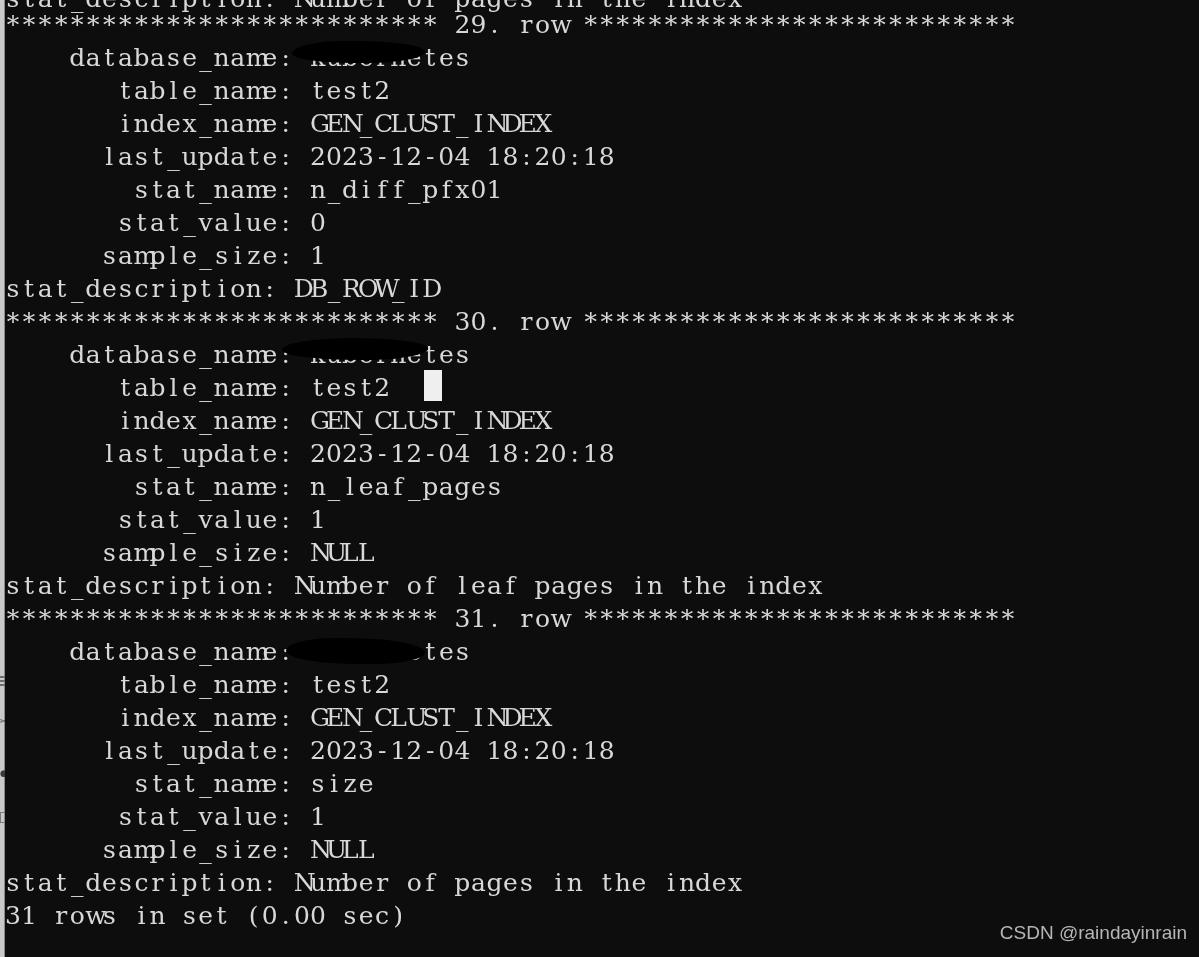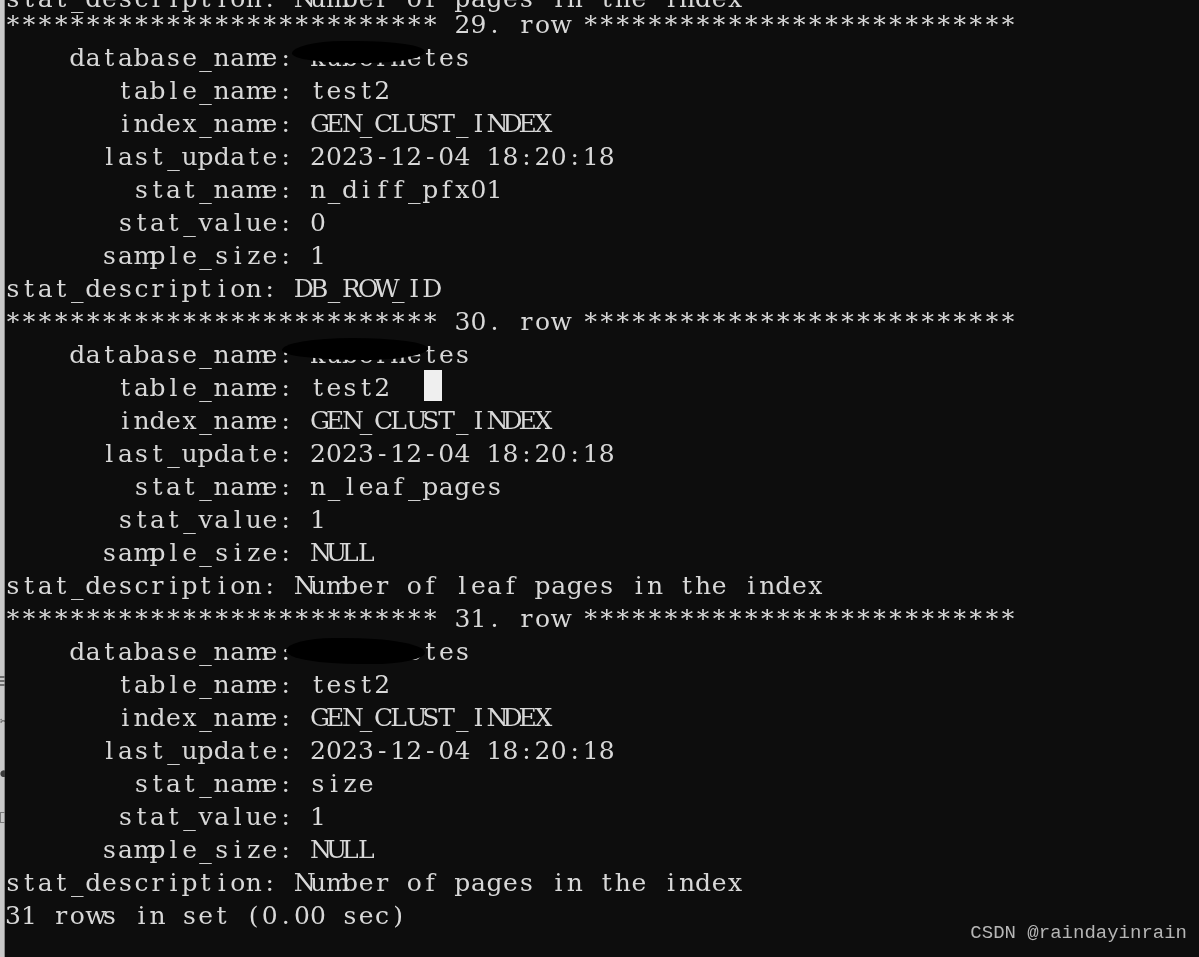--- a/index.html
+++ b/index.html
@@ -113,21 +113,21 @@
     background: #efefef;
     z-index: 6;
   }
 
   
   #watermark {
     position: absolute;
     right: 12px;
     bottom: 12px;
     color: #b6b6b6;
-    font-family: Liberation Mono, monospace;
+    font-family: Liberation Sans, sans-serif;
     font-size: 19px;
     line-height: 24px;
     z-index: 7;
     white-space: nowrap;
   }
 </style>
 </head>
 <body>
 
 <div id="bg-sliver">

